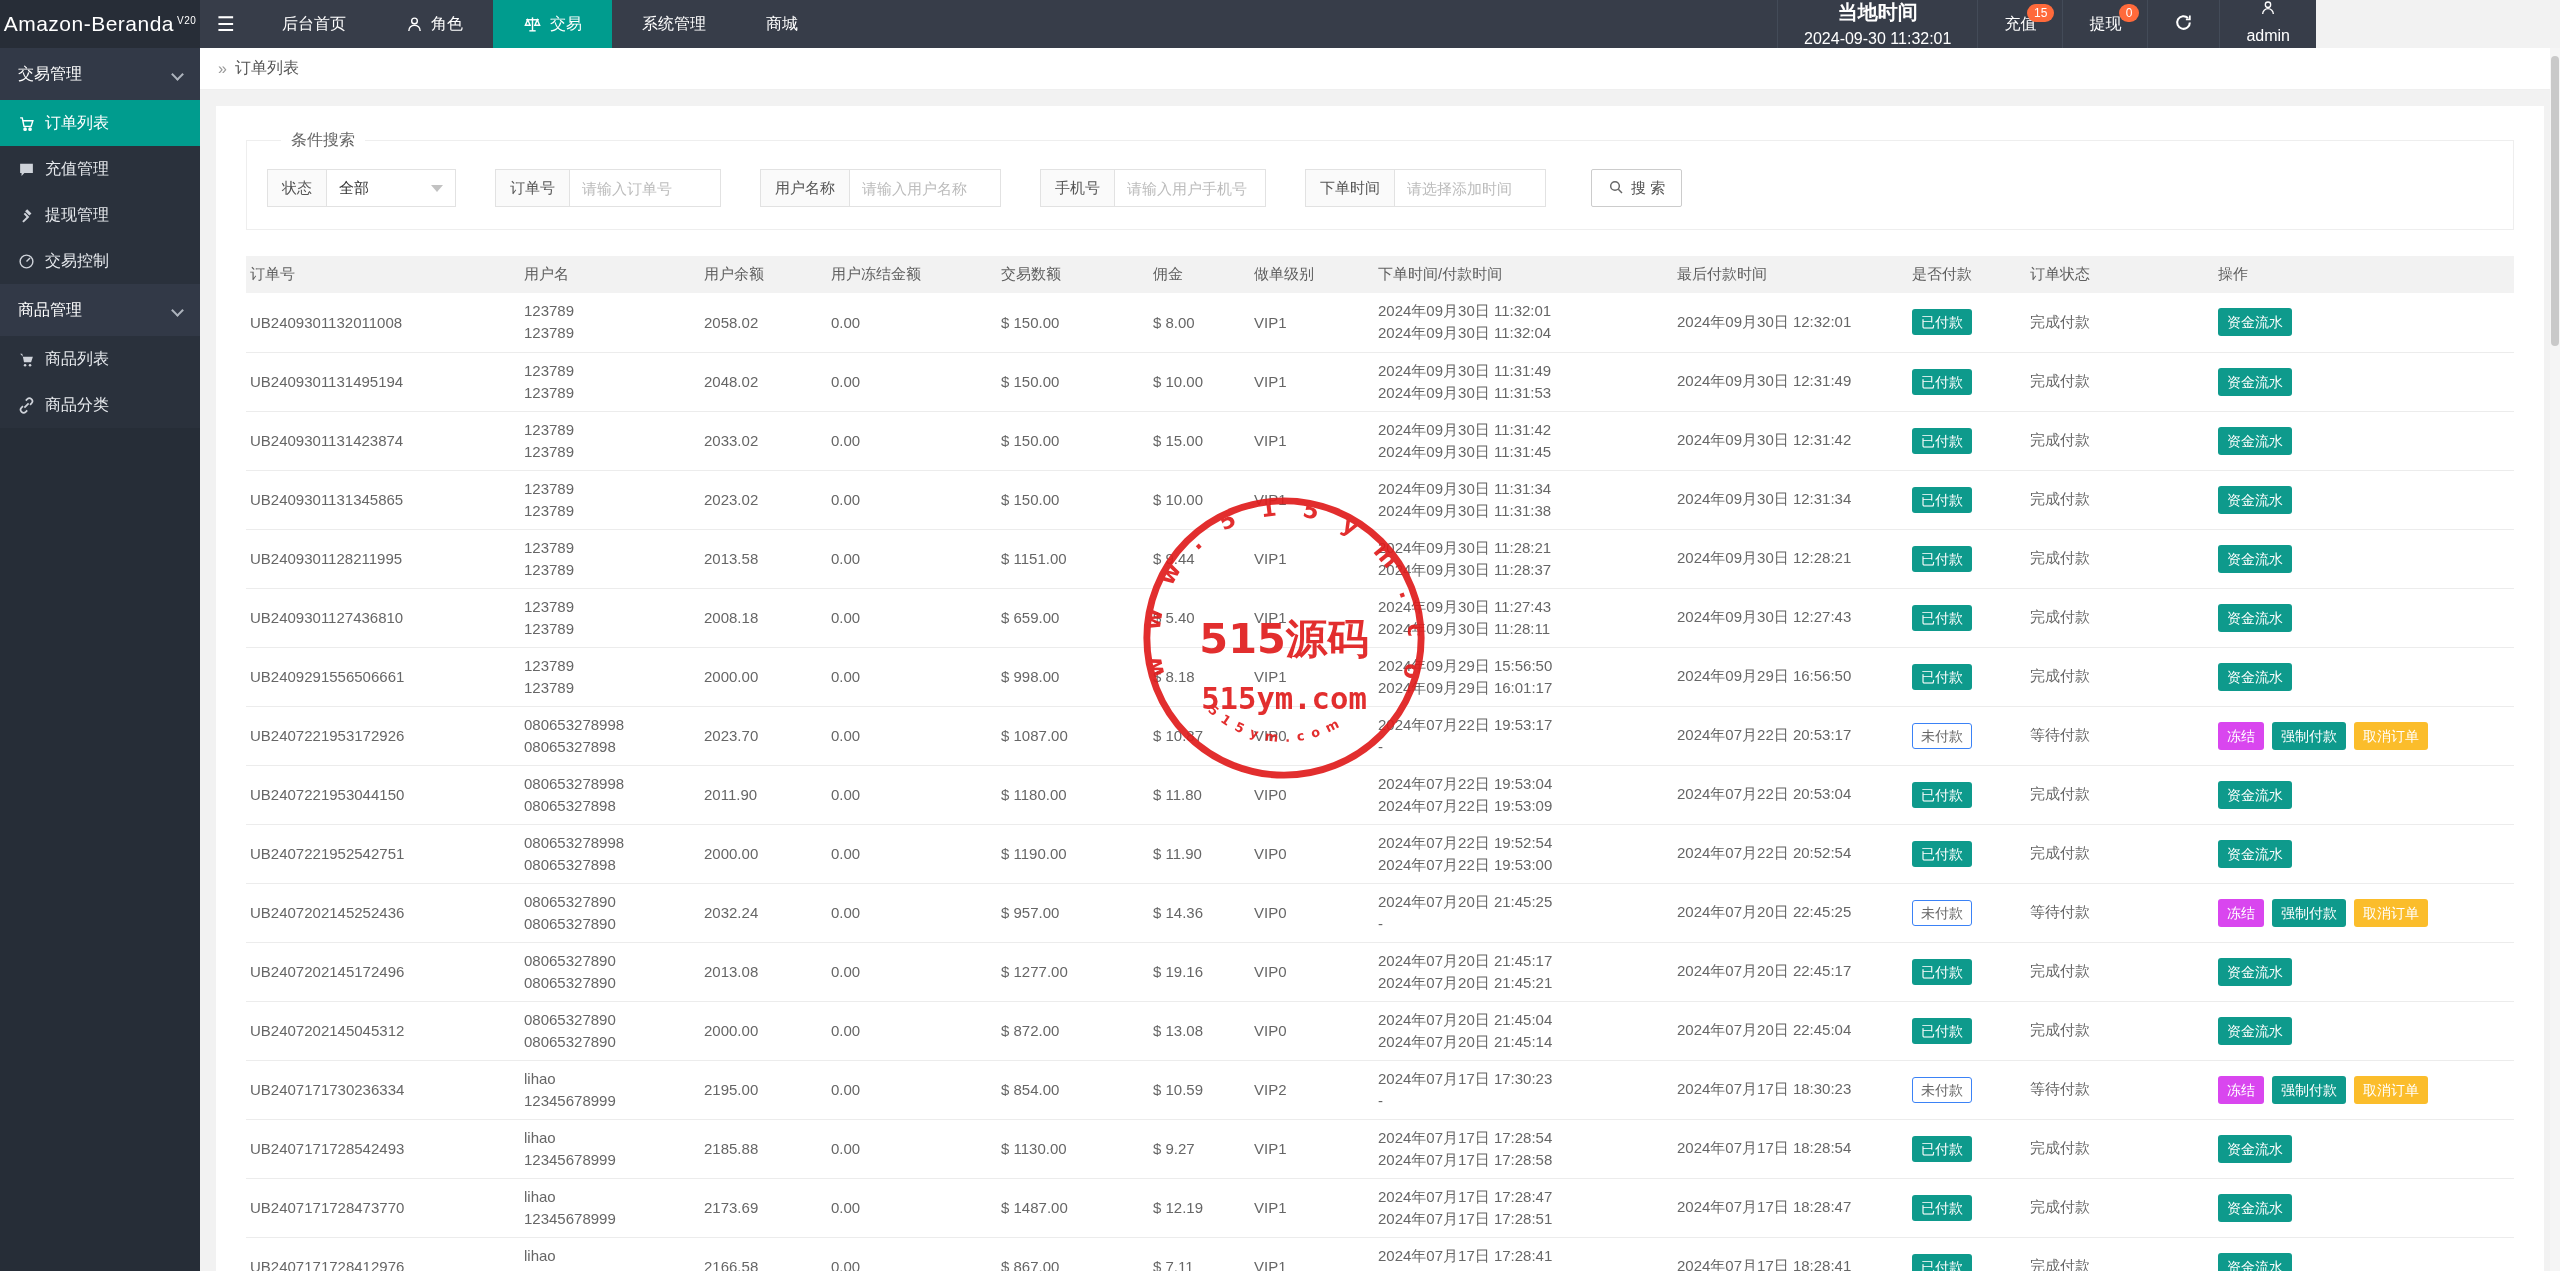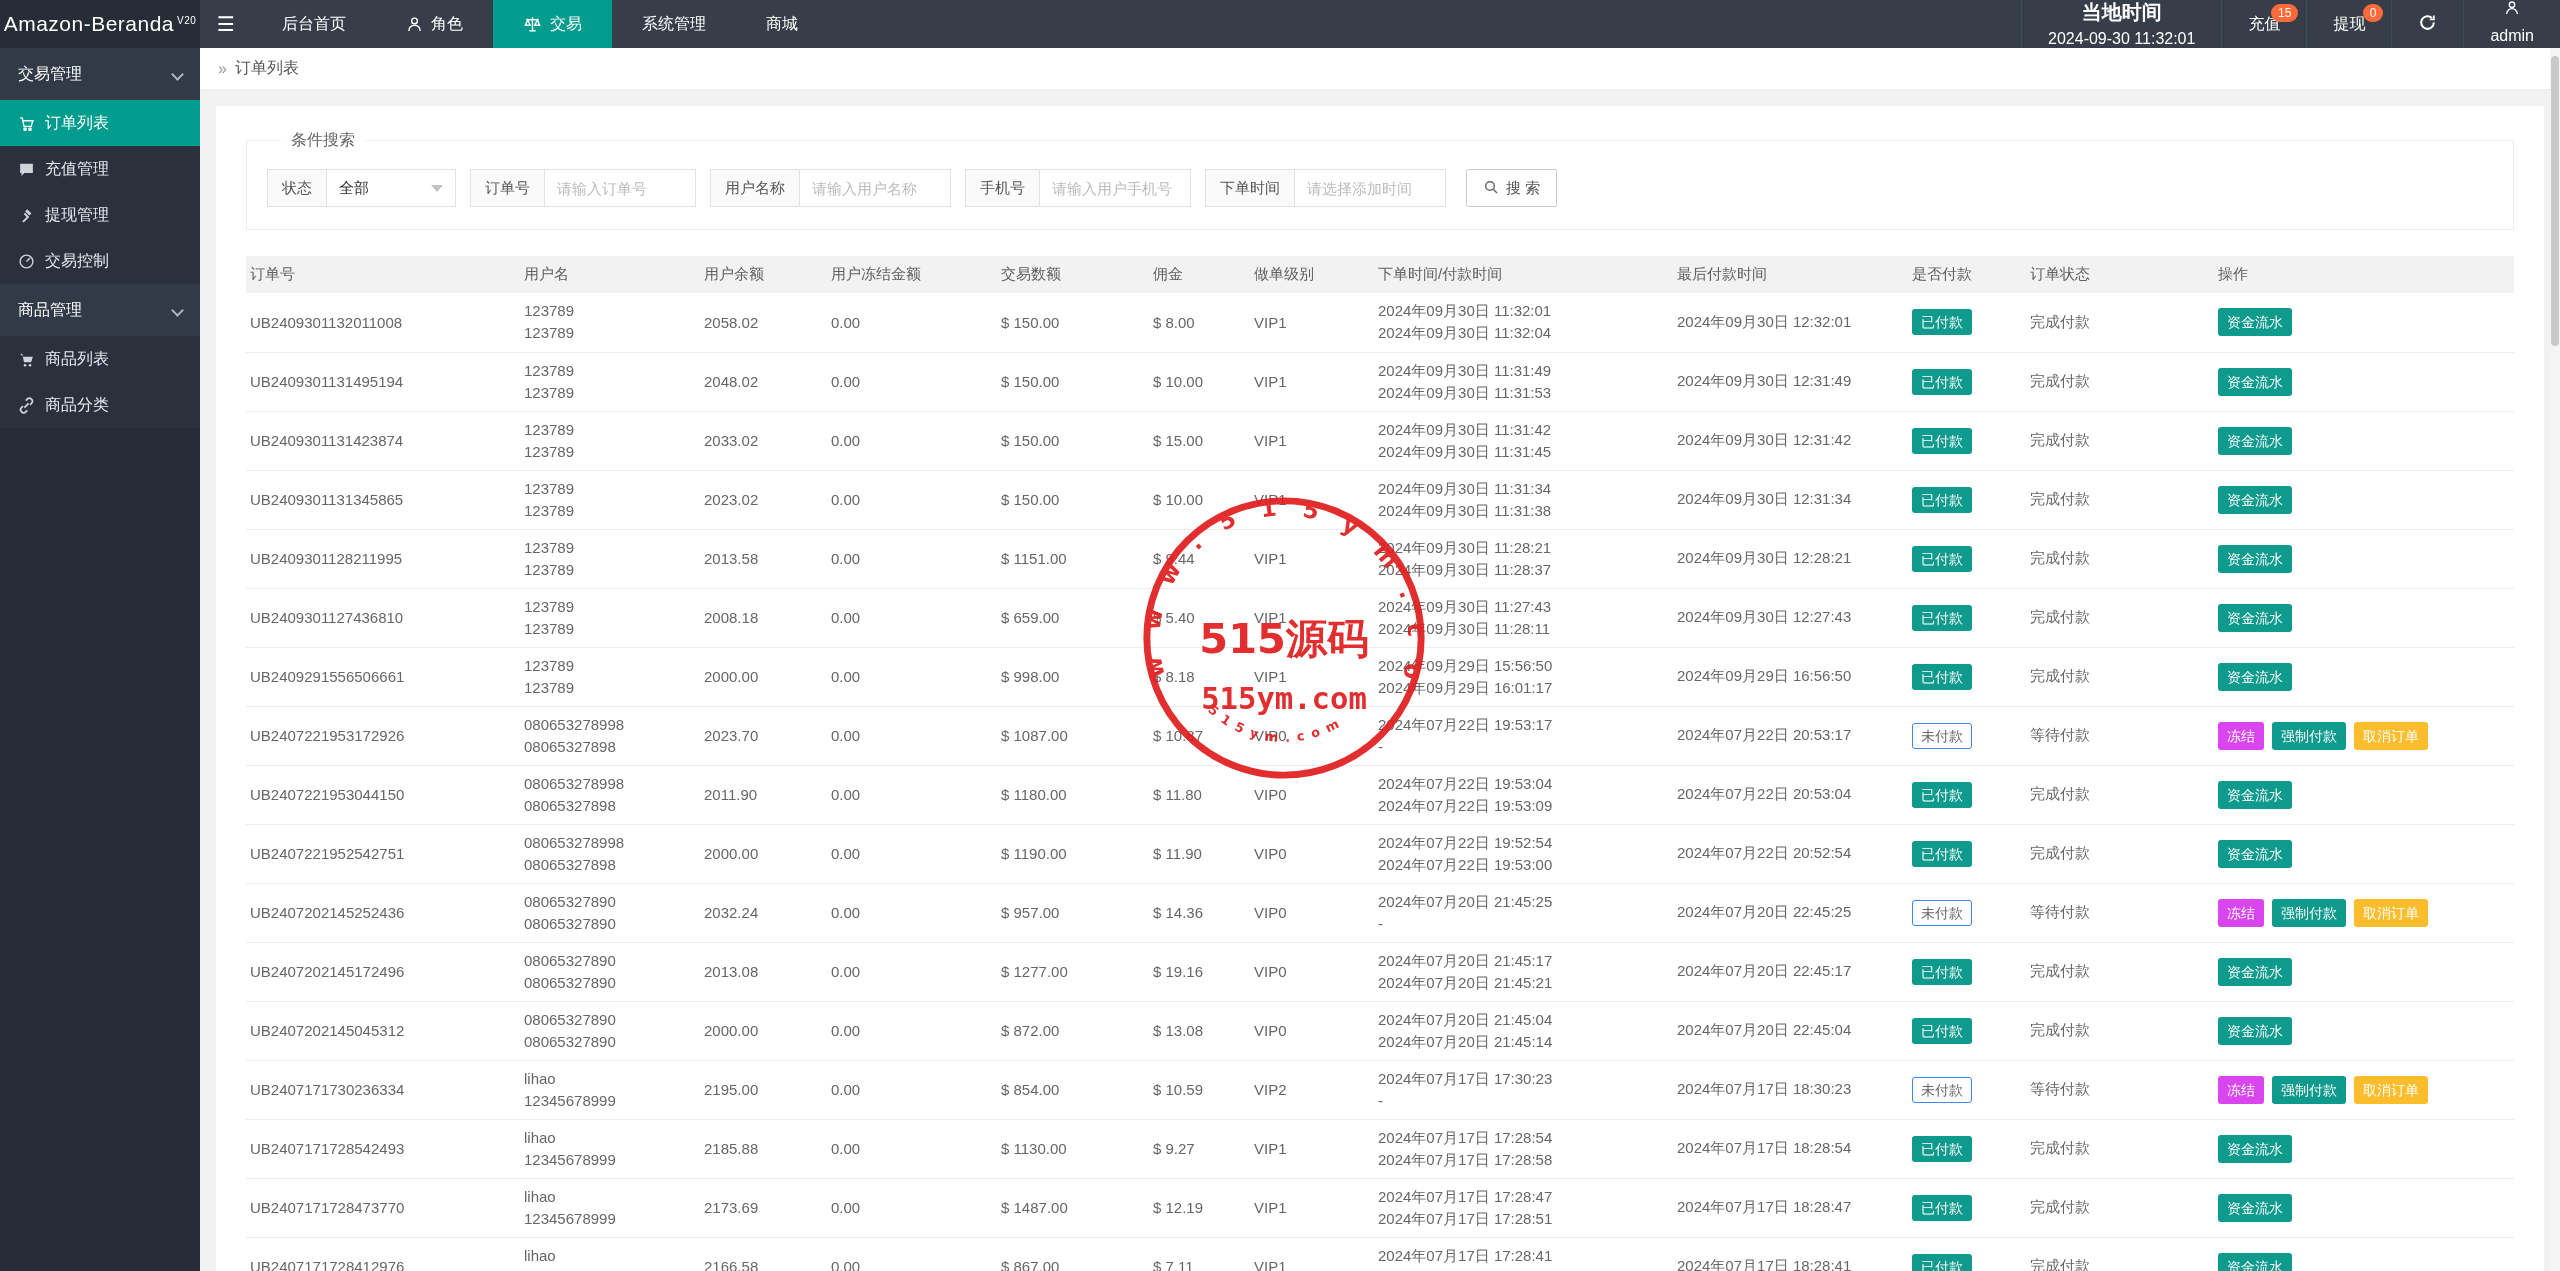--- a/index.html
+++ b/index.html
@@ -1,20 +1,20 @@
 <!DOCTYPE html>
 <html><head>
 <meta charset="utf-8">
 <style>
   * { margin:0; padding:0; box-sizing:border-box; }
   html,body { width:2560px; height:1271px; overflow:hidden; }
   body { font-family:"Liberation Sans","DejaVu Sans",sans-serif; background:#f2f2f2; color:#666; font-size:15px; }
 
   
-  .navbar { position:absolute; left:0; top:0; width:2560px; height:48px; background:#373d49; display:flex; align-items:stretch; z-index:30; }
+  .navbar { position:absolute; left:0; top:0; width:2316px; height:48px; background:#373d49; display:flex; align-items:stretch; z-index:30; }
   .logo { width:200px; background:#272d37; color:#fff; display:flex; align-items:center; justify-content:center; font-size:21px; letter-spacing:.5px; }
   .logo sup { font-size:10px; margin-left:3px; transform:translateY(-4px); }
   .nav-burger { width:52px; display:flex; align-items:center; justify-content:center; cursor:pointer; }
   .burger-glyph { color:#fff; font-size:20px; line-height:1; }
   .nav-item { display:flex; align-items:center; gap:8px; padding:0 30px; color:#fff; font-size:16px; cursor:pointer; }
   .nav-item.active { background:#009C8E; }
   .nav-item svg { display:block; }
   .nav-right { margin-left:auto; display:flex; align-items:stretch; color:#fff; }
   .nav-sec { display:flex; align-items:center; padding:0 26px; border-left:1px solid #434b58; position:relative; }
   .local-time { flex-direction:column; justify-content:center; display:flex; text-align:center; line-height:1.45; }
@@ -38,21 +38,21 @@
   .breadcrumb-bar { position:absolute; left:200px; top:48px; width:2360px; height:42px; background:#fff; display:flex; align-items:center; padding:0 18px; border-bottom:1px solid #efefef; z-index:10; }
   .crumb-arrows { color:#999; font-size:16px; margin-right:8px; }
   .crumb-title { color:#555; font-size:16px; }
 
   
   .content { position:absolute; left:200px; top:90px; width:2360px; height:1181px; background:#f2f2f2; padding:16px; }
   .card { background:#fff; width:2328px; height:1200px; padding:24px 30px; }
 
   fieldset.search-set { border:1px solid #eee; padding:18px 20px 22px 20px; }
   fieldset.search-set legend { color:#666; font-size:16px; padding:0 10px; margin-left:14px; }
-  .search-row { display:flex; align-items:center; gap:14px; }
+  .search-row { display:flex; align-items:center; gap:39px; }
   .inp-group { display:flex; align-items:stretch; border:1px solid #e2e2e2; height:38px; background:#fff; }
   .inp-label { display:flex; align-items:center; padding:0 14px; background:#fafafa; border-right:1px solid #e2e2e2; color:#555; white-space:nowrap; font-size:15px; }
   .inp-group input { border:none; outline:none; padding:0 12px; width:150px; font-size:15px; color:#333; font-family:inherit; }
   .inp-group input::placeholder { color:#bcbcbc; }
   .sel-box { display:flex; align-items:center; width:128px; padding:0 12px; color:#333; cursor:pointer; position:relative; }
   .sel-caret { margin-left:auto; width:0; height:0; border-left:6px solid transparent; border-right:6px solid transparent; border-top:7px solid #c2c2c2; }
   .search-btn { display:flex; align-items:center; gap:7px; height:38px; padding:0 16px; background:#fff; border:1px solid #ccc; border-radius:2px; color:#555; font-size:15px; cursor:pointer; margin-left:6px; }
 
   
   table.orders { border-collapse:collapse; width:2268px; margin-top:26px; table-layout:fixed; }

